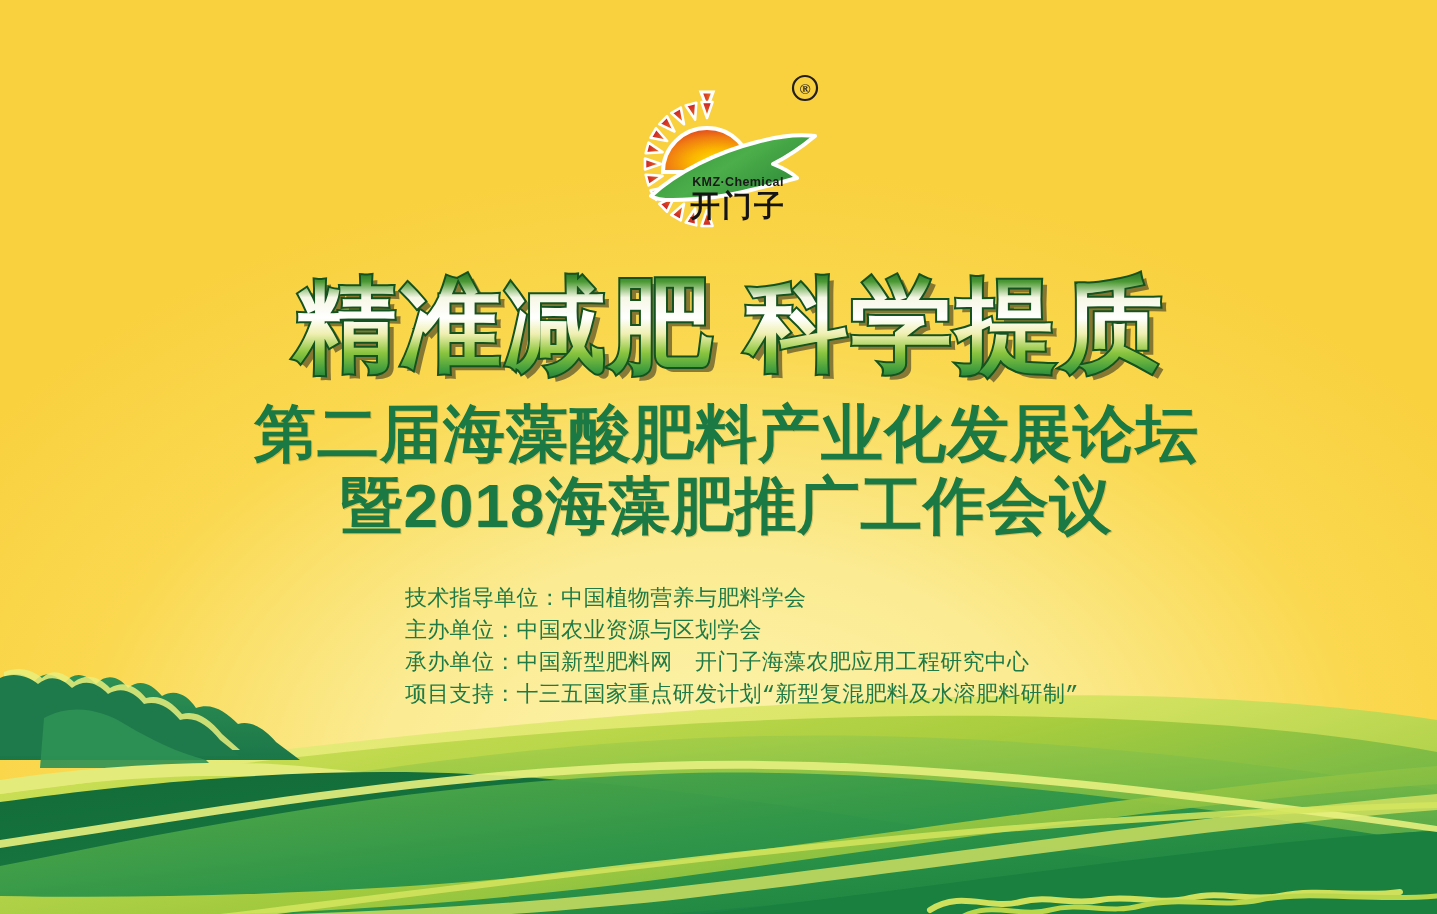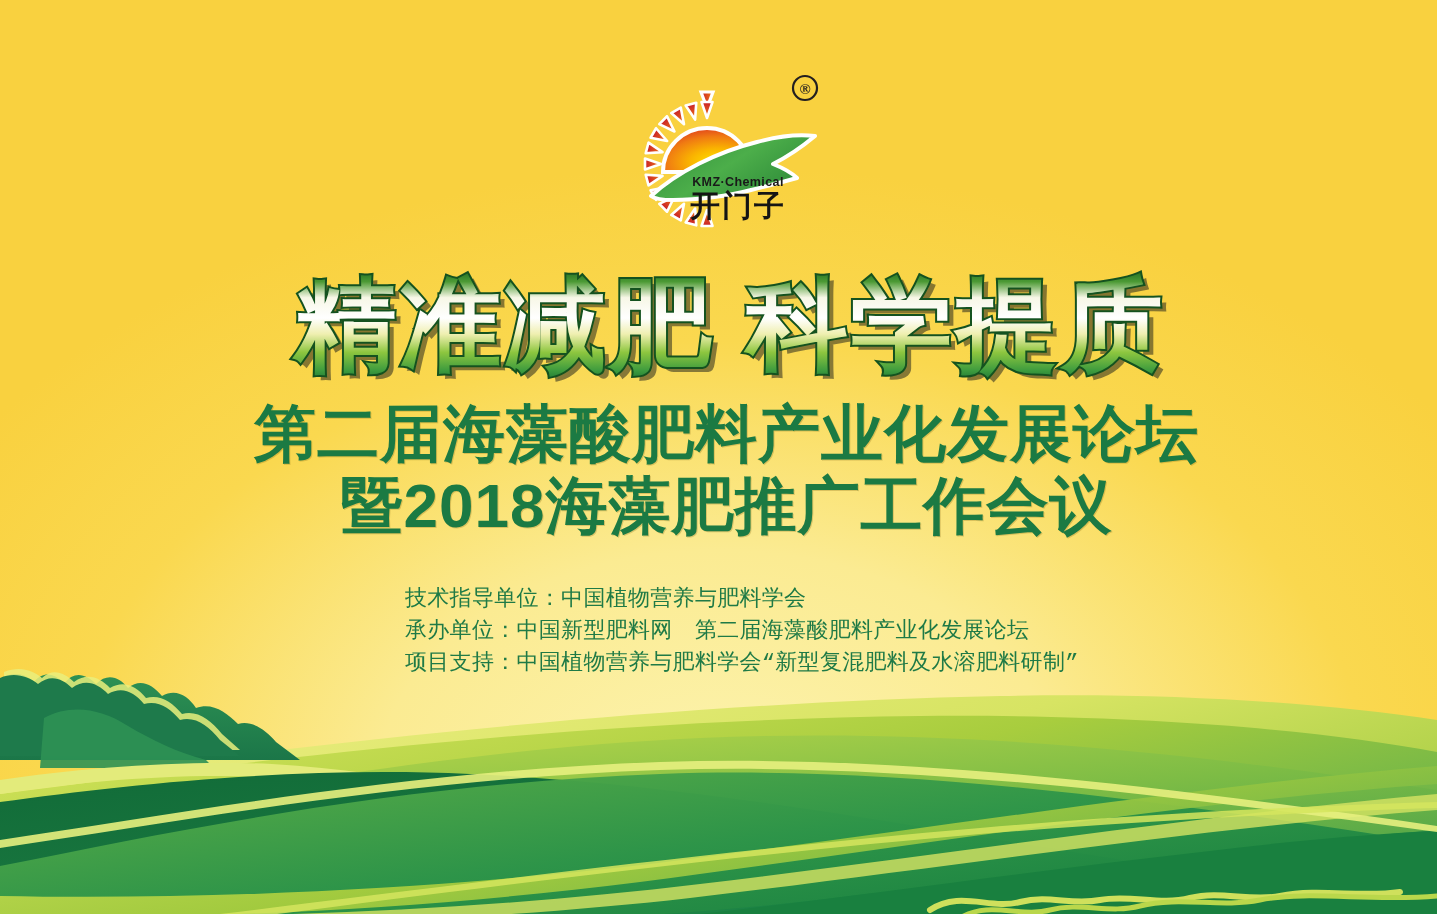--- a/index.html
+++ b/index.html
@@ -249,18 +249,19 @@
     </svg>
   </div>
 
   <div class="subtitle-wrap">
     <div class="subtitle1">第二届海藻酸肥料产业化发展论坛</div>
     <div class="subtitle2">暨2018海藻肥推广工作会议</div>
   </div>
 
   <div class="info">
     <div class="info-line">技术指导单位：中国植物营养与肥料学会</div>
-    <div class="info-line">承办单位：中国新型肥料网　第二届海藻酸肥料产业化发展论坛</div>
-    <div class="info-line">项目支持：中国植物营养与肥料学会“新型复混肥料及水溶肥料研制”</div>
+    <div class="info-line">主办单位：中国农业资源与区划学会</div>
+    <div class="info-line">承办单位：中国新型肥料网　开门子海藻农肥应用工程研究中心</div>
+    <div class="info-line">项目支持：十三五国家重点研发计划“新型复混肥料及水溶肥料研制”</div>
   </div>
 
 
 </div>
 
 </body></html>

